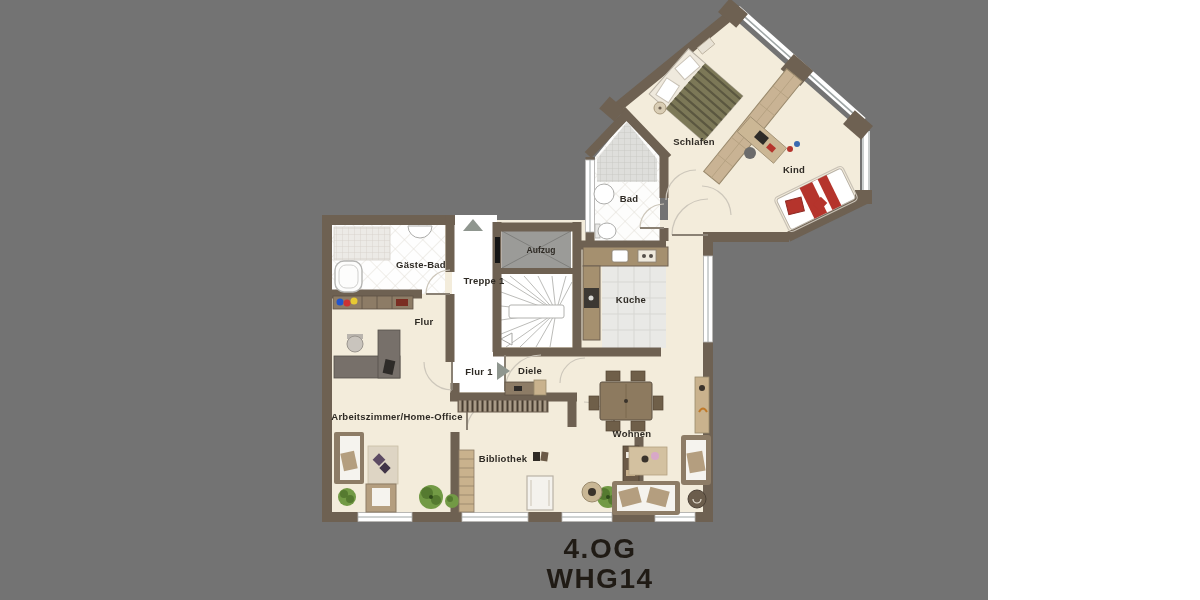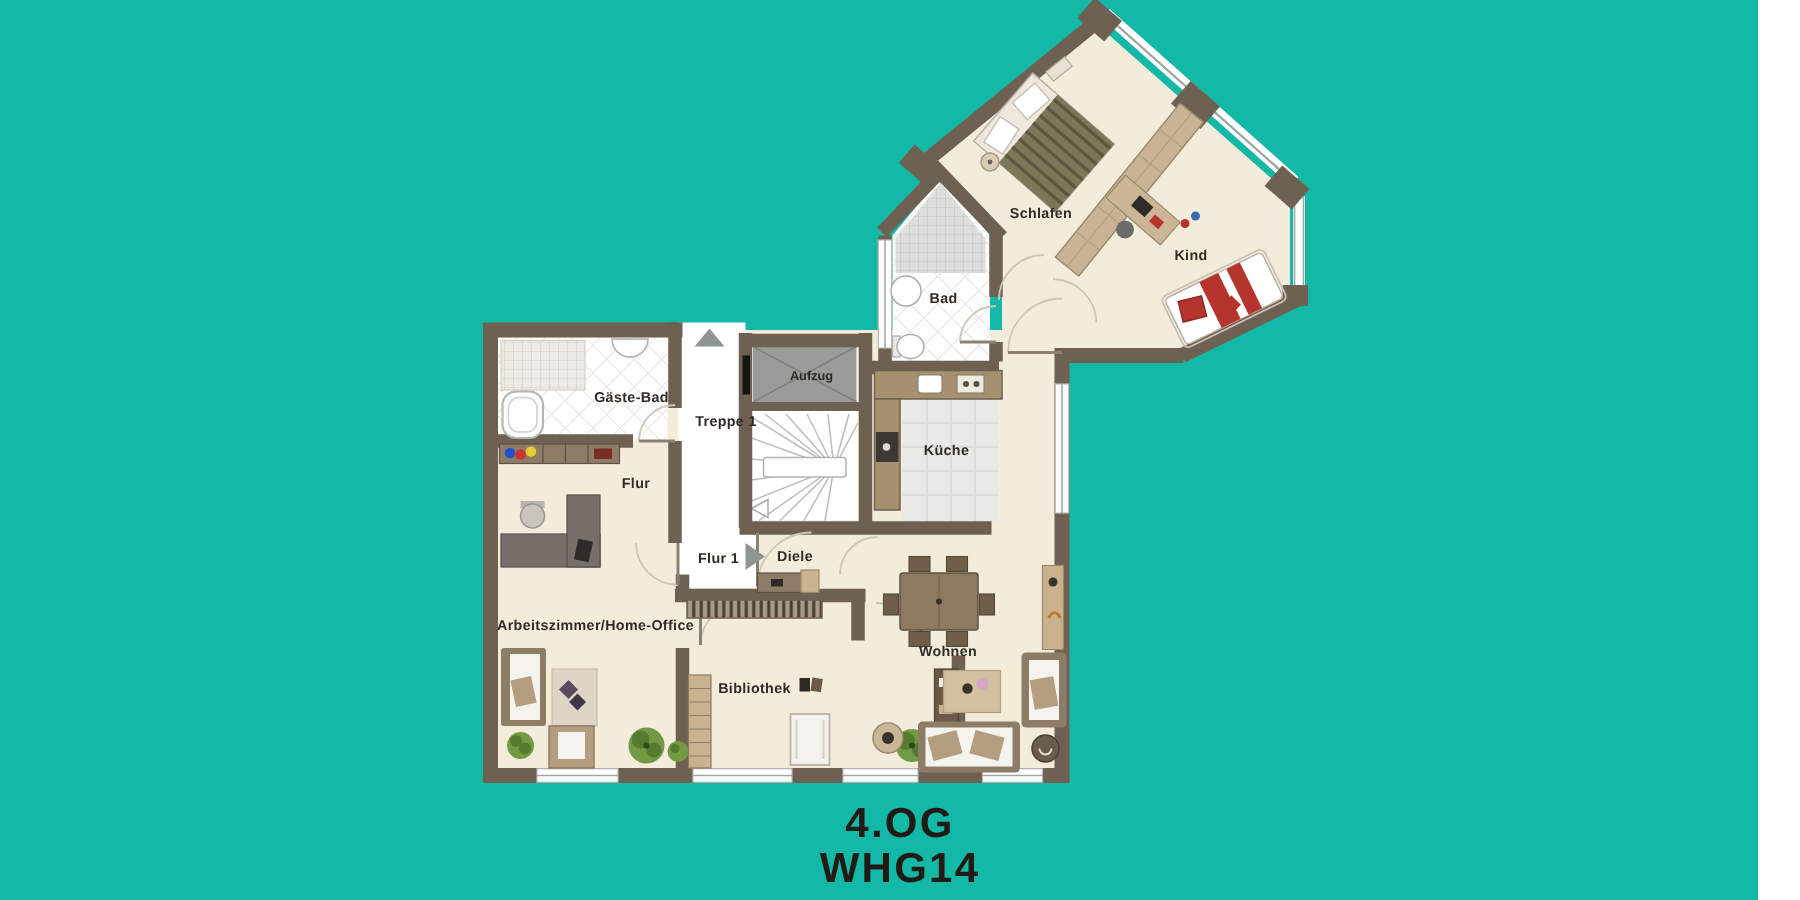--- a/index.html
+++ b/index.html
@@ -1,16 +1,16 @@
 <!DOCTYPE html>
 <html><head>
 <meta charset="utf-8">
 <style>
   html,body{margin:0;padding:0;background:#ffffff;}
-  #stage{position:relative;width:1172px;height:600px;background:#14b8a6;overflow:hidden;
+  #stage{position:relative;width:988px;height:600px;background:#737373;overflow:hidden;
          font-family:"Liberation Sans", sans-serif;}
   svg{position:absolute;left:0;top:0;}
   text{font-family:"Liberation Sans", sans-serif;}
   .room-label{font-size:9.5px;font-weight:700;fill:#2e2a24;letter-spacing:.25px;}
   .small-label{font-size:8.5px;font-weight:700;fill:#2e2a24;}
   .title-label{font-size:28px;font-weight:700;fill:#201b15;letter-spacing:1.5px;}
 </style>
 </head>
 <body>
 

